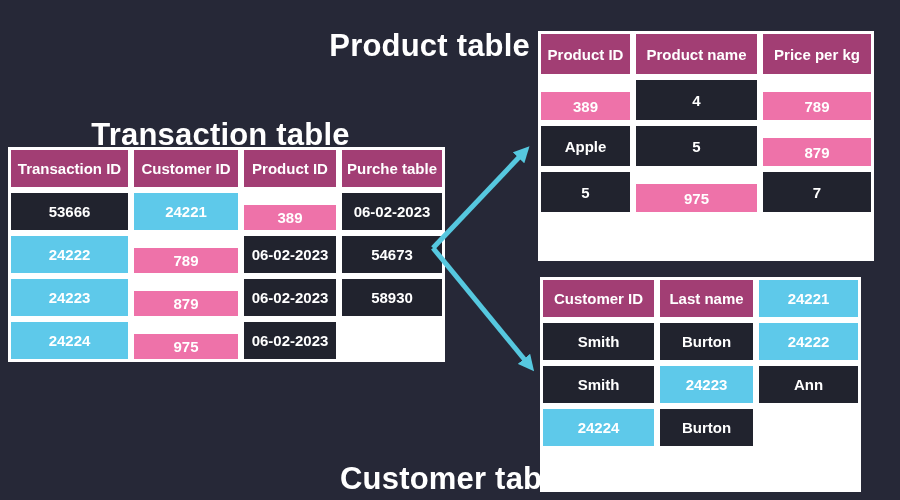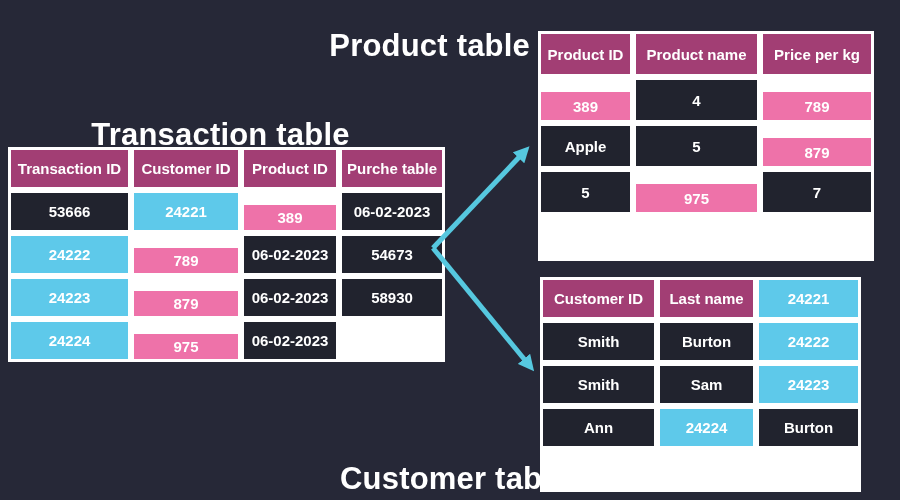--- a/index.html
+++ b/index.html
@@ -127,21 +127,20 @@
 <div id="customer-table" class="dtable">
   <div class="cell hdr">Customer ID</div>
   <div class="cell hdr">Last name</div>
 
   <div class="cell cyan">24221</div>
   <div class="cell">Smith</div>
   <div class="cell">Burton</div>
 
   <div class="cell cyan">24222</div>
   <div class="cell">Smith</div>
-  <div class="cell">Sam</div>
 
   <div class="cell cyan">24223</div>
   <div class="cell">Ann</div>
 
   <div class="cell cyan">24224</div>
   <div class="cell">Burton</div>
 </div>
 
 <svg id="arrows" viewBox="0 0 900 500" xmlns="http://www.w3.org/2000/svg">
   <defs>

